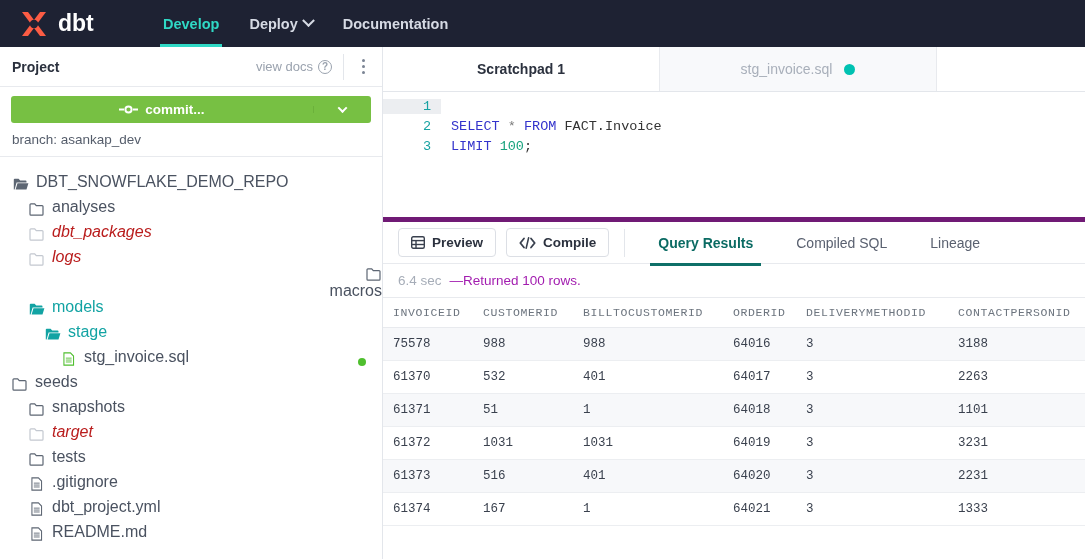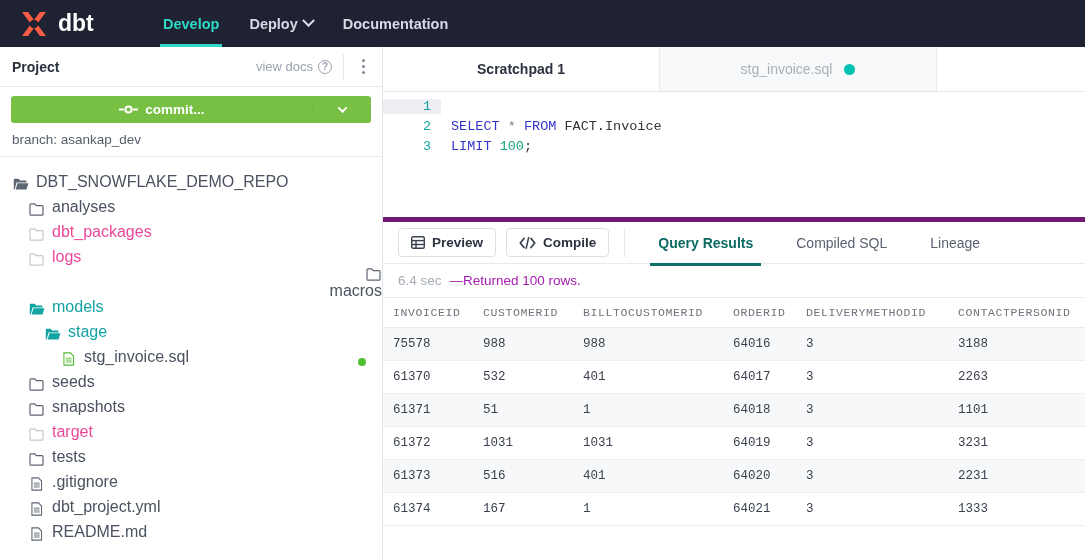--- a/index.html
+++ b/index.html
@@ -69,21 +69,21 @@
   .commit-main { flex: 1 1 auto; display: flex; align-items: center; justify-content: center; gap: 7px;
                  color: #ffffff; font-size: 13.5px; font-weight: bold; }
   .commit-split { width: 58px; border-left: 1px solid #6bb13b; display: flex; align-items: center; justify-content: center; }
   .chev-sm { width: 7px; height: 7px; border-right: 2px solid #ffffff; border-bottom: 2px solid #ffffff;
              transform: rotate(45deg) translate(-1px,-1px); }
   .branch { padding: 9px 0 9px 12px; font-size: 13.5px; color: #555d6b; border-bottom: 1px solid #e8eaee; }
 
   .tree { flex: 1 1 auto; overflow: hidden; padding-top: 9px; }
   .node { height: 25px; display: flex; align-items: flex-end; cursor: pointer; font-size: 16px; color: #4a5260; white-space: nowrap; }
   .node .lbl { margin-left: 7px; }
-  .node.muted { color: #ec4899; }
+  .node.muted { color: #b91c1c; font-style: italic; }
   .node.open .lbl { color: #12a3a3; }
   .node .dot { margin-left: auto; margin-right: 16px; width: 8px; height: 8px; border-radius: 50%; background: #4fbf2e; }
   .ic { width: 16px; height: 14px; flex: 0 0 16px; display:block; }
 
   
   .main { flex: 1 1 auto; display: flex; flex-direction: column; min-width: 0; background: #fff; }
 
   .tabbar { height: 45px; flex: 0 0 45px; display: flex; align-items: stretch; border-bottom: 1px solid #e3e6eb; background:#fff; }
   .tab { display: flex; align-items: center; justify-content: center; gap: 12px;
          padding: 0 20px; min-width: 277px; font-size: 14px; cursor: pointer;
@@ -242,21 +242,21 @@
           <div class="node" style="padding-left: 61px;">
             <svg viewBox="0 0 14 16" class="ic">
               <path d="M1.2 1 H8.6 L12.2 4.6 V15 H1.2 Z" fill="none" stroke="#4fbf2e" stroke-width="1.2"></path>
               <line x1="3.4" x2="10" y1="7" y2="7" stroke="#4fbf2e" stroke-width="1"></line>
               <line x1="3.4" x2="10" y1="9.2" y2="9.2" stroke="#4fbf2e" stroke-width="1"></line>
               <line x1="3.4" x2="10" y1="11.4" y2="11.4" stroke="#4fbf2e" stroke-width="1"></line>
             </svg>
             <span class="lbl">stg_invoice.sql</span>
             <span class="dot"></span>
           </div>
-          <div class="node" style="padding-left: 29px;">
+          <div class="node" style="padding-left: 12px;">
             <svg viewBox="0 0 16 14" class="ic">
               <path d="M1 12.3 V2.7 a0.9 0.9 0 0 1 0.9-0.9 H5.7 L7.3 3.6 H13.1 a0.9 0.9 0 0 1 0.9 0.9 V12.3 a0.9 0.9 0 0 1 -0.9 0.9 H1.9 A0.9 0.9 0 0 1 1 12.3 Z" fill="none" stroke="#5d6673" stroke-width="1.2"></path>
             </svg>
             <span class="lbl">seeds</span>
           </div>
           <div class="node" style="padding-left: 29px;">
             <svg viewBox="0 0 16 14" class="ic">
               <path d="M1 12.3 V2.7 a0.9 0.9 0 0 1 0.9-0.9 H5.7 L7.3 3.6 H13.1 a0.9 0.9 0 0 1 0.9 0.9 V12.3 a0.9 0.9 0 0 1 -0.9 0.9 H1.9 A0.9 0.9 0 0 1 1 12.3 Z" fill="none" stroke="#5d6673" stroke-width="1.2"></path>
             </svg>
             <span class="lbl">snapshots</span>

